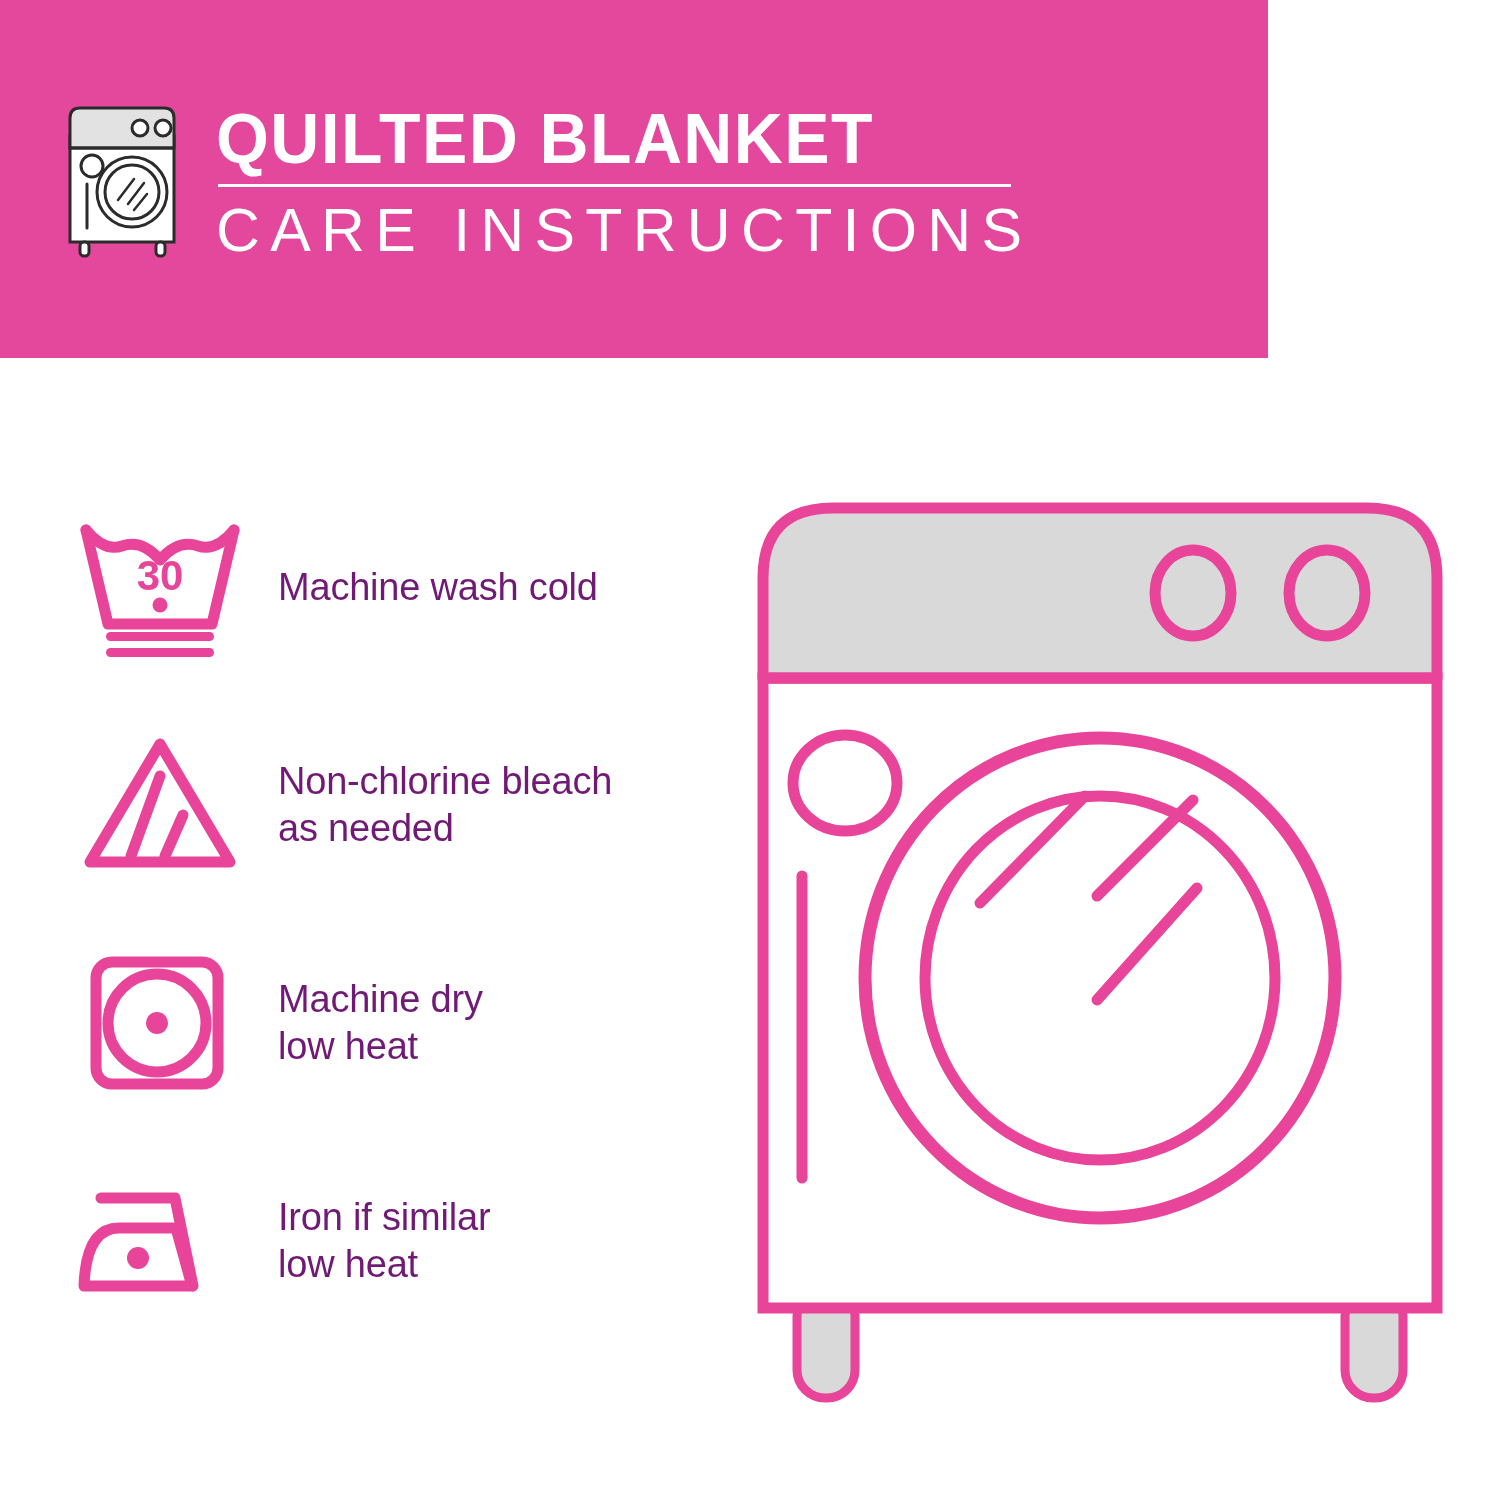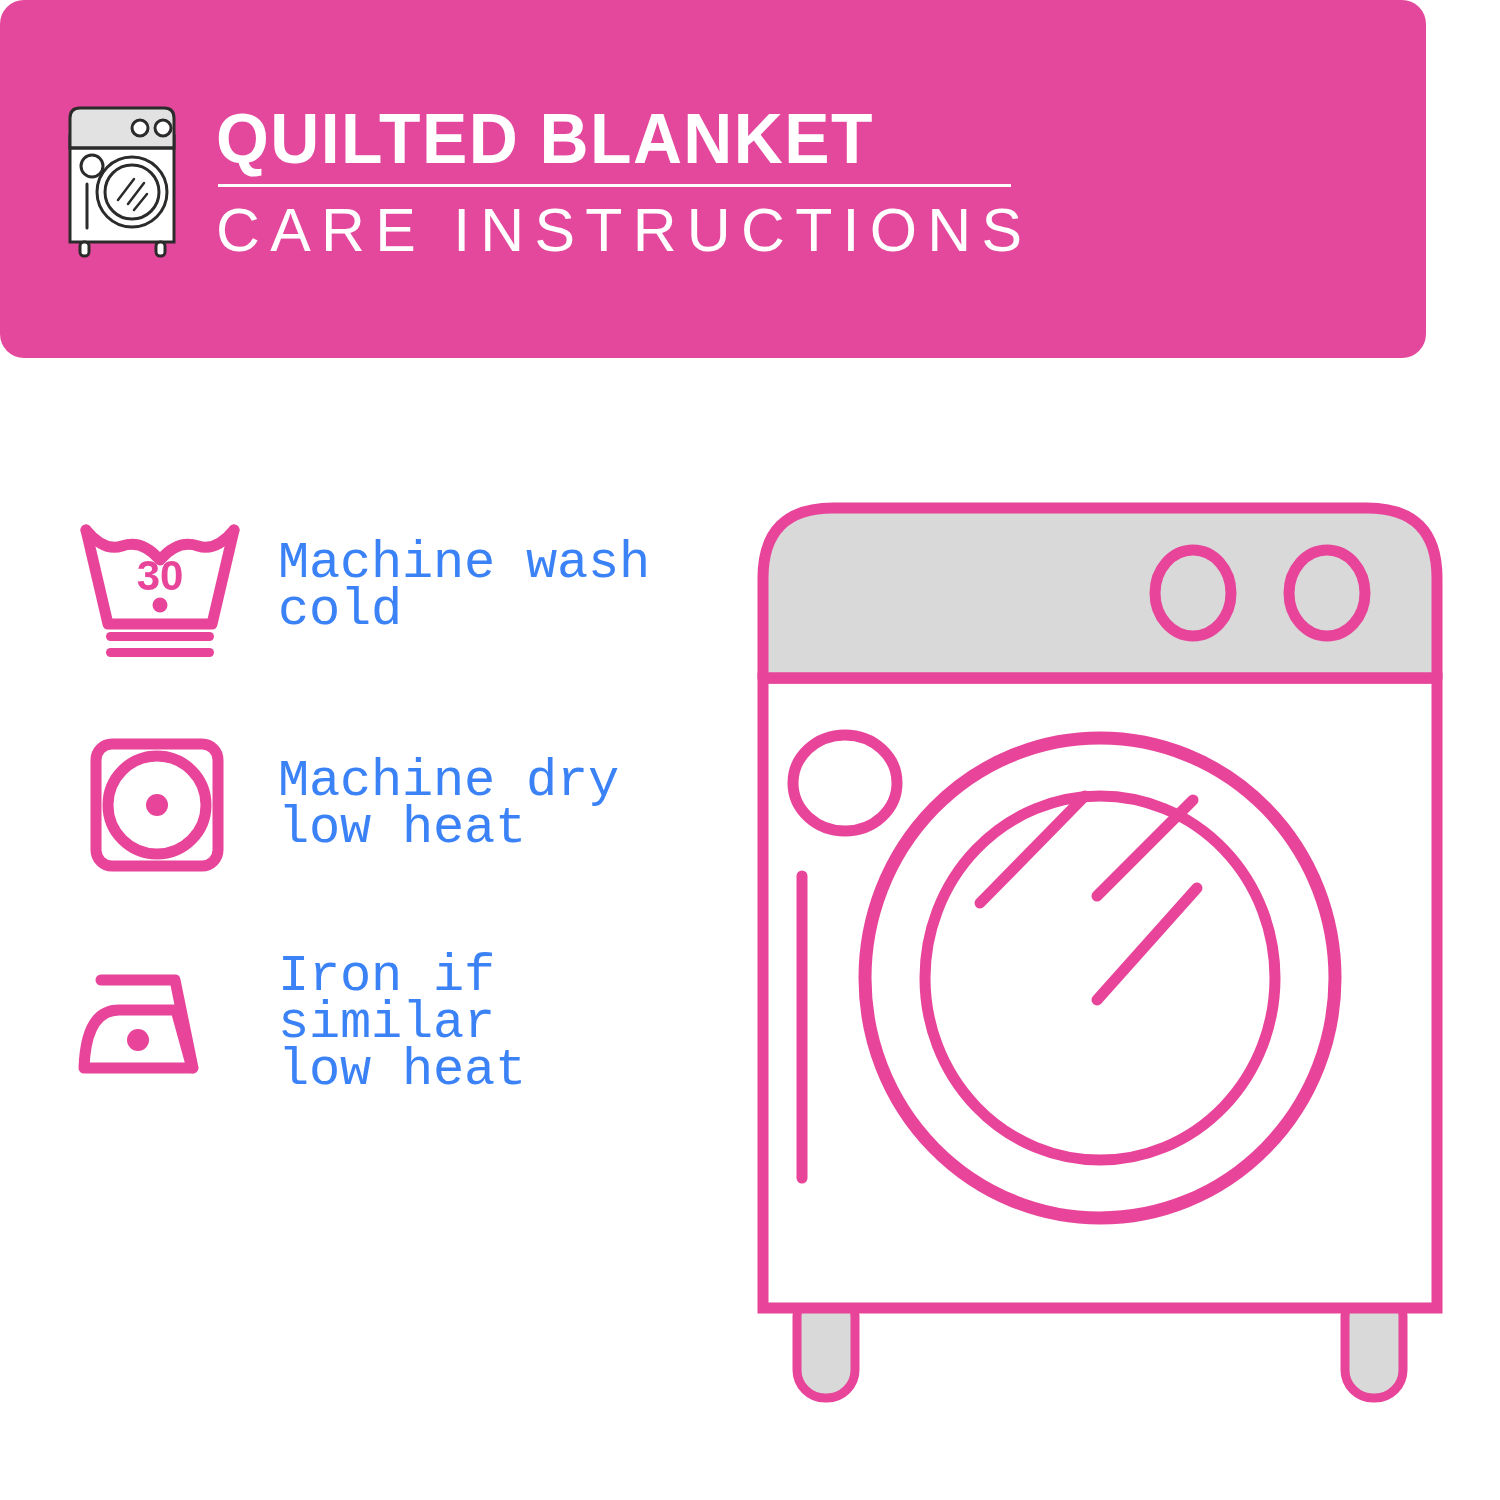--- a/index.html
+++ b/index.html
@@ -12,25 +12,24 @@
     height: 1500px;
     font-family: "Liberation Sans", sans-serif;
     overflow: hidden;
     position: relative;
   }
 
   
   .header {
     position: absolute;
     left: 0; top: 0;
-    width: 1426px;
+    width: 1268px;
     height: 358px;
     background: #e4489c;
     overflow: hidden;
-    border-radius: 24px;
   }
   .header-inner {
     position: absolute;
     left: 62px;
     top: 100px;
     display: flex;
     align-items: flex-start;
   }
   .logo-wrap {
     width: 126px;
@@ -98,23 +97,23 @@
   .care-symbol {
     width: 180px;
     height: 160px;
     flex: 0 0 auto;
     display: flex;
     align-items: center;
     justify-content: center;
   }
   .care-text {
     margin-left: 28px;
-    color: #3b82f6;
-    font-family: Liberation Mono, monospace;
-    font-size: 52px;
+    color: #701a75;
+    font-family: Liberation Sans, sans-serif;
+    font-size: 38px;
     font-weight: 400;
     line-height: 47px;
     letter-spacing: -0.2px;
   }
   .care-text span { display: block; }
 
   
   .machine-wrap {
     position: absolute;
     left: 745px;
@@ -184,20 +183,33 @@
 
           <rect x="36" y="120" width="108" height="9" rx="4.5" fill="#e8449a"></rect>
           <rect x="36" y="136" width="108" height="9" rx="4.5" fill="#e8449a"></rect>
         </svg>
       </div>
       <div class="care-text">
         <span>Machine wash cold</span>
       </div>
     </div>
 
+    <div class="care-row">
+      <div class="care-symbol">
+        <svg viewBox="0 0 180 150" width="180" height="150">
+          <path d="M90 14 L160 132 L20 132 Z" fill="none" stroke="#e8449a" stroke-width="11" stroke-linejoin="round"></path>
+          <line x1="90" y1="46" x2="61" y2="126" stroke="#e8449a" stroke-width="11" stroke-linecap="round"></line>
+          <line x1="113" y1="85" x2="95" y2="126" stroke="#e8449a" stroke-width="11" stroke-linecap="round"></line>
+        </svg>
+      </div>
+      <div class="care-text">
+        <span>Non-chlorine bleach</span>
+        <span>as needed</span>
+      </div>
+    </div>
 
     <div class="care-row">
       <div class="care-symbol">
         <svg viewBox="0 0 180 150" width="180" height="150">
           <rect x="26" y="14" width="122" height="122" rx="16" fill="none" stroke="#e8449a" stroke-width="11"></rect>
           <circle cx="87" cy="75" r="49" fill="none" stroke="#e8449a" stroke-width="11"></circle>
           <circle cx="87" cy="75" r="11" fill="#e8449a"></circle>
         </svg>
       </div>
       <div class="care-text">

